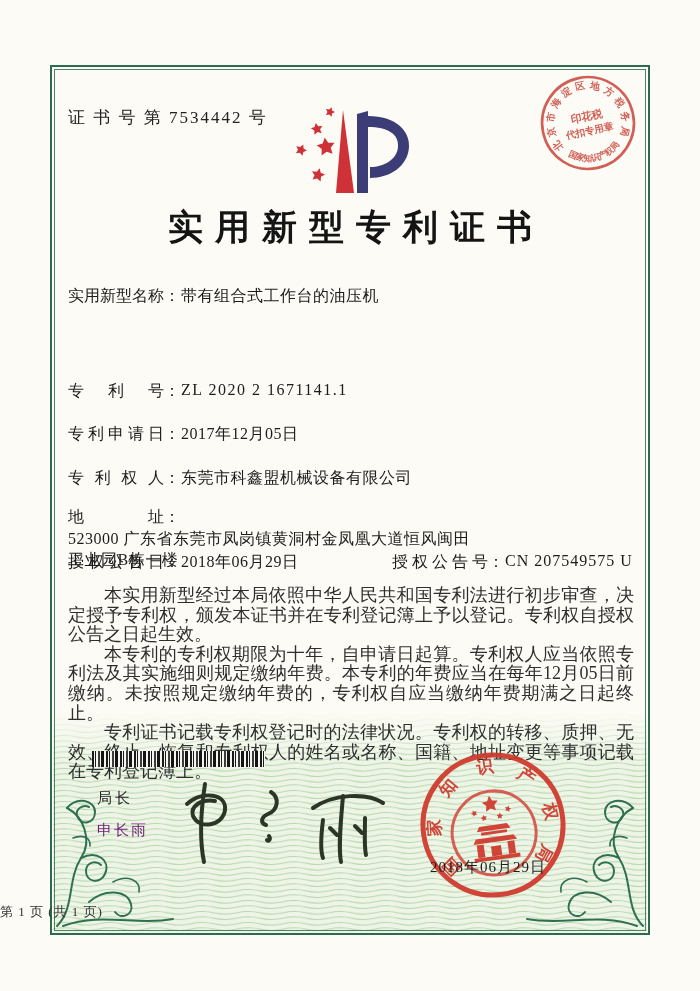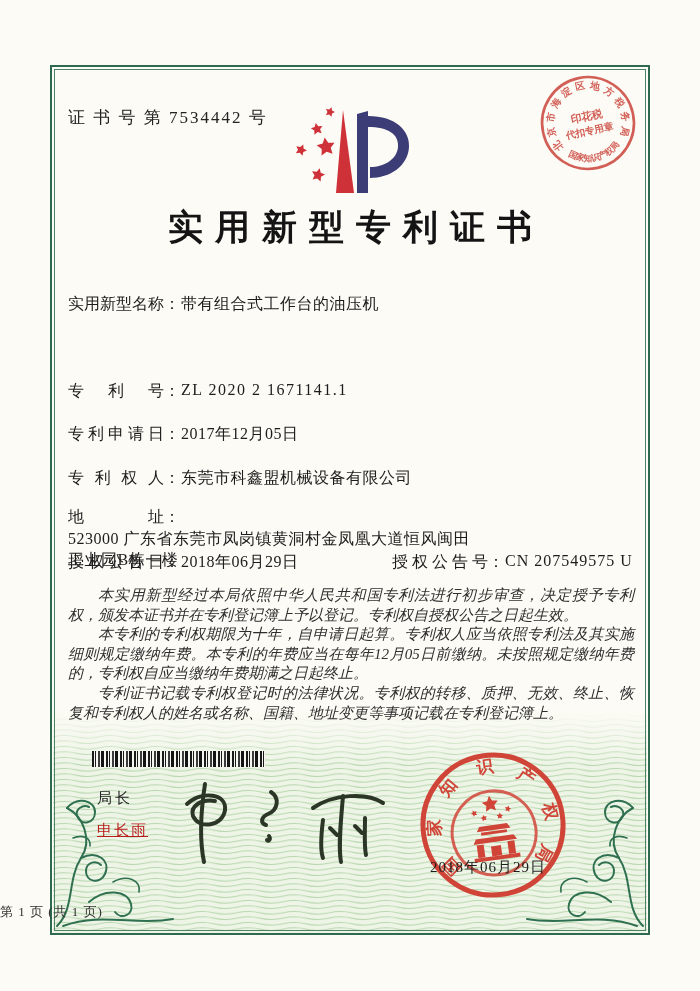--- a/index.html
+++ b/index.html
@@ -54,36 +54,35 @@
     text-align:justify;text-align-last:justify;
     vertical-align:top;
   }
   .colon{display:inline-block;width:17px;vertical-align:top;}
   .val{display:inline-block;vertical-align:top;letter-spacing:0.5px;}
   .val2{display:block;line-height:21px;white-space:normal;width:450px;}
   .right-pair{position:absolute;left:324px;top:0;}
 
   .body-text{
     position:absolute;left:68px;top:586px;width:566px;
-    font-size:15px;line-height:19.6px;color:#2e2e2e;
+    font-size:18px;line-height:19.6px;color:#2e2e2e;
     text-align:justify;
-    font-style:italic;
   }
   .body-text p{margin:0;text-indent:2em;}
 
   .barcode{
     position:absolute;left:92px;top:751px;width:173px;height:16px;
     background:repeating-linear-gradient(90deg,
       #1a1a1a 0 2px,#f6f6f0 2px 3px,
       #1a1a1a 3px 4px,#f6f6f0 4px 6px,
       #3c3c3c 6px 8px,#f6f6f0 8px 9px,
       #141414 9px 12px,#f6f6f0 12px 14px);
   }
   .director-title{position:absolute;left:97px;top:789px;font-size:15px;color:#232323;letter-spacing:3px;}
-  .director-name{position:absolute;left:97px;top:821px;font-size:15px;color:#b91c1c;letter-spacing:2px;text-decoration:underline;}
+  .director-name{position:absolute;left:97px;top:821px;font-size:15px;color:#701a75;letter-spacing:2px;}
   .signature{position:absolute;left:175px;top:768px;}
   .seal-bottom{position:absolute;left:413px;top:745px;}
   .seal-date{
     position:absolute;left:408px;top:858px;width:160px;
     font-size:15px;color:#1d1d1d;letter-spacing:1px;text-align:center;
   }
   .page-footer{
     position:absolute;left:0;top:903px;width:100%;
     text-align:left;font-size:13px;color:#333;letter-spacing:1px;
   }
@@ -167,21 +166,21 @@
             <text x="64.81551513410456" y="82.26066507856152" transform="rotate(335.3333333333333 64.81551513410456 82.26066507856152)" text-anchor="middle" dominant-baseline="middle" font-size="8.5" font-weight="bold" fill="#cc4a41">权</text>
             <text x="71.3644333218977" y="78.3515606066789" transform="rotate(323 71.3644333218977 78.3515606066789)" text-anchor="middle" dominant-baseline="middle" font-size="8.5" font-weight="bold" fill="#cc4a41">局</text>
           </g>
         <text x="50" y="47" text-anchor="middle" font-size="10.5" font-weight="bold" fill="#cc4a41">印花税</text>
         <text x="50" y="61" text-anchor="middle" font-size="9.5" font-weight="bold" fill="#cc4a41">代扣专用章</text>
       </g>
     </svg>
 
     <div class="page-title">实用新型专利证书</div>
 
-    <div class="row" style="top:294px">
+    <div class="row" style="top:286px">
       <span class="lb">实用新型名称</span><span class="colon">：</span><span class="val">带有组合式工作台的油压机</span>
     </div>
     <div class="row" style="top:381px">
       <span class="lb">专利号</span><span class="colon">：</span><span class="val" style="letter-spacing:1.5px">ZL 2020 2 1671141.1</span>
     </div>
     <div class="row" style="top:424px">
       <span class="lb">专利申请日</span><span class="colon">：</span><span class="val">2017年12月05日</span>
     </div>
     <div class="row" style="top:468px">
       <span class="lb">专利权人</span><span class="colon">：</span><span class="val">东莞市科鑫盟机械设备有限公司</span>

